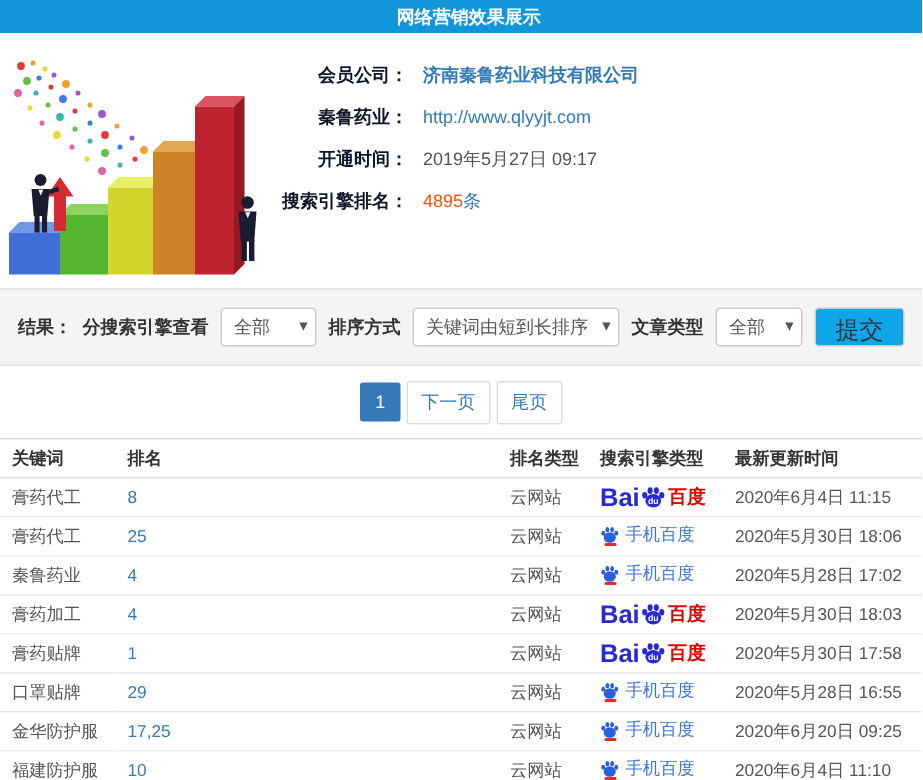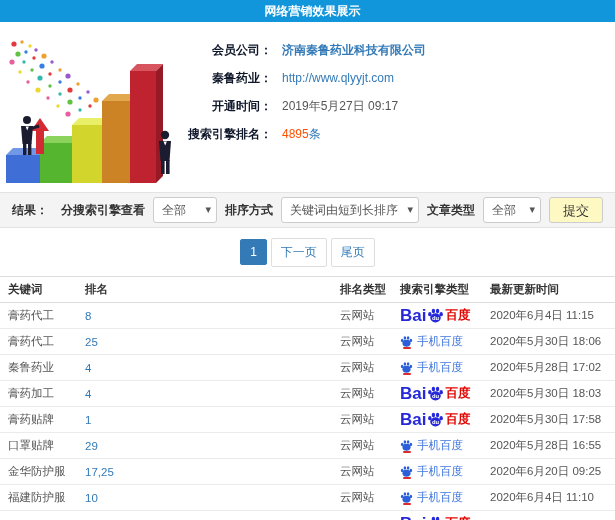--- a/index.html
+++ b/index.html
@@ -19,43 +19,43 @@
   .info { padding-top:14px; margin-left:-16px; }
   .info-row { display:flex; align-items:center; height:28px; font-size:12px; }
   .info-label { width:110px; text-align:right; font-weight:bold; color:#0f172a; flex:none; }
   .info-value { margin-left:10px; color:#555; }
   a.link { color:#337ab7; text-decoration:none; }
   .company { font-weight:bold; }
   .count-red { color:#ff5000; margin-left:10px; }
   .count-suffix { color:#337ab7; }
   
   .filterbar {
-    height:36px; background:#f4f4f4; border-top:1px solid #e3e3e3; border-bottom:1px solid #e3e3e3;
+    height:52px; background:#f4f4f4; border-top:1px solid #e3e3e3; border-bottom:1px solid #e3e3e3;
     display:flex; align-items:center; padding:0 12px;
   }
   .result-label { font-weight:bold; font-size:12px; color:#333; }
   .filter-controls { margin-left:auto; display:flex; align-items:center; gap:8px; font-size:12px; }
   .f-label { font-weight:bold; color:#333; white-space:nowrap; }
   .sel { position:relative; display:inline-block; }
   .sel select {
     appearance:none; -webkit-appearance:none; -moz-appearance:none;
     border:1px solid #ccc; border-radius:3px; background:#fff;
     padding:4px 20px 4px 8px; font-size:12px; color:#555; height:26px;
     font-family:"Liberation Sans", sans-serif;
   }
   .sel::after {
     content:"▾"; position:absolute; right:6px; top:50%; transform:translateY(-55%);
     font-size:11px; color:#555; pointer-events:none;
   }
   .sel-engine select { min-width:64px; }
   .sel-sort select { min-width:132px; }
   .sel-type select { min-width:58px; }
   .submit-btn {
-    border:1px solid #ccc; background:#fef9c3; border-radius:3px;
-    padding:4px 13px; font-size:13px; color:#333; height:26px; cursor:pointer;
+    border:1px solid #ccc; background:#0ea5e9; border-radius:3px;
+    padding:4px 13px; font-size:16px; color:#333; height:26px; cursor:pointer;
     font-family:"Liberation Sans", sans-serif;
   }
   
   .pagination { height:48px; display:flex; justify-content:center; align-items:center; gap:4px; }
   .pg {
     min-width:24px; padding:5px 9px; border:1px solid #ddd; background:#fff;
     color:#337ab7; font-size:12px; text-align:center; border-radius:2px; cursor:pointer;
   }
   .pg.active { background:#337ab7; border-color:#337ab7; color:#fff; }
   

